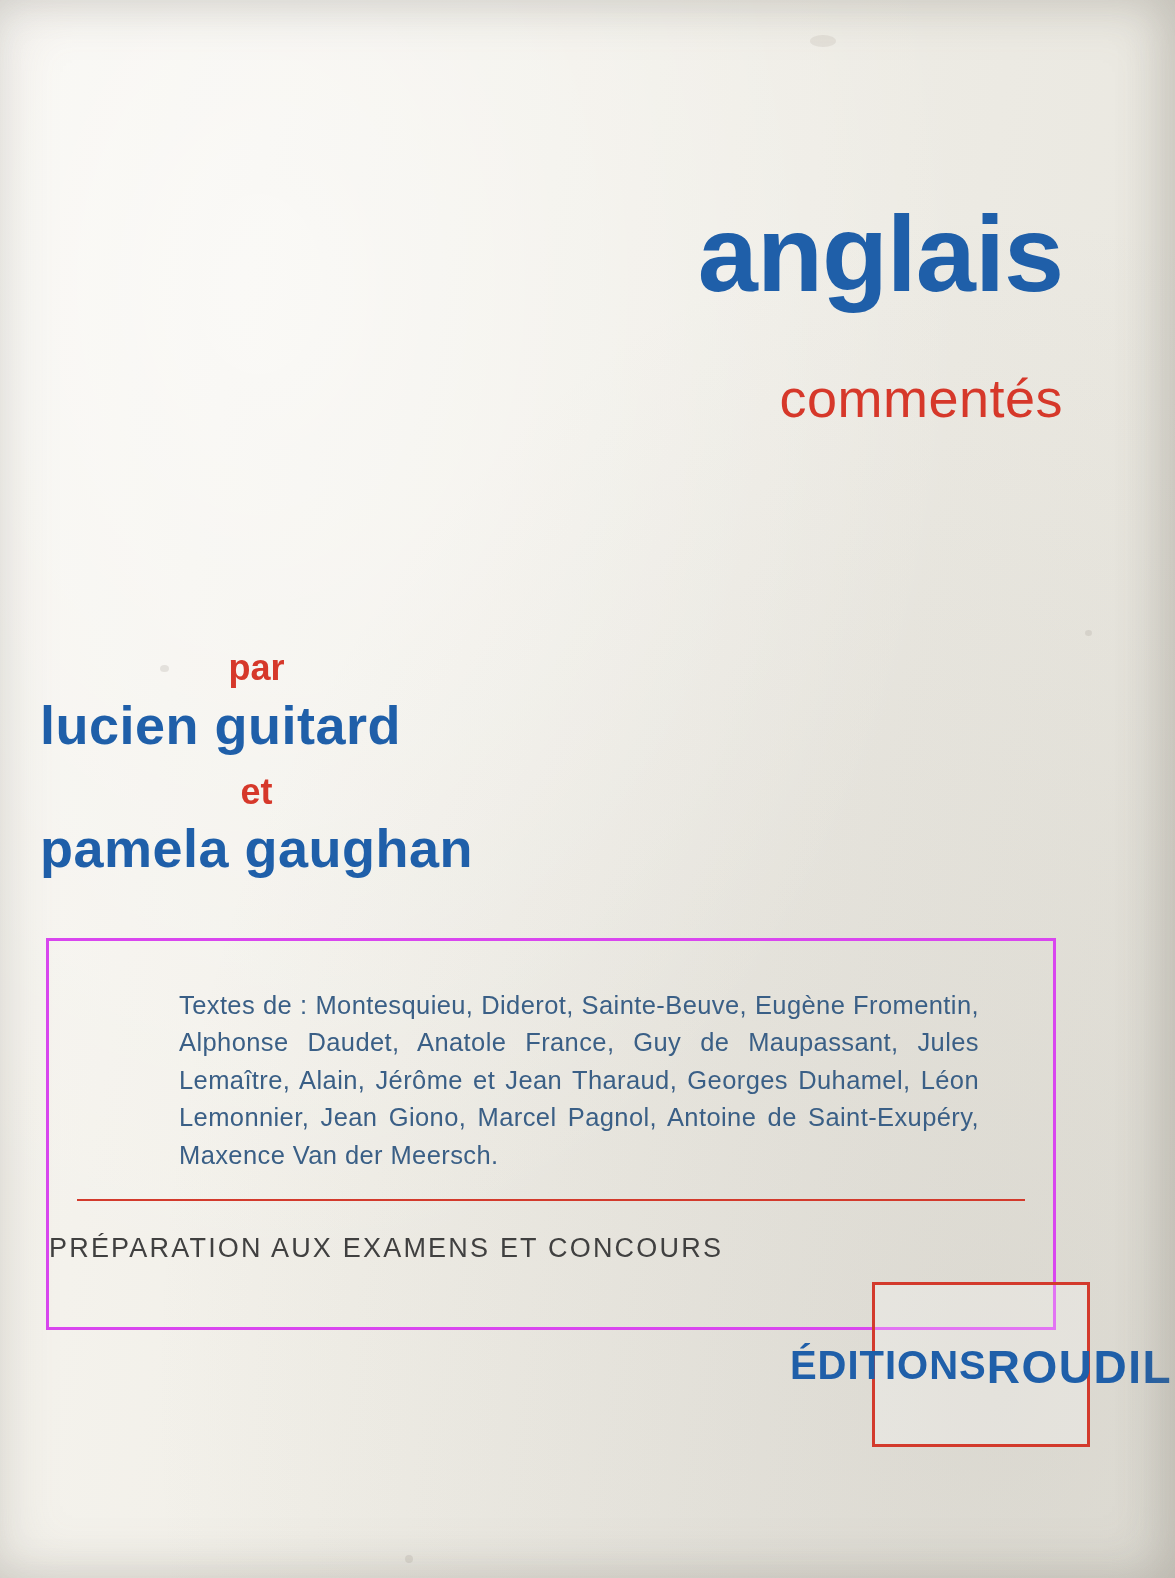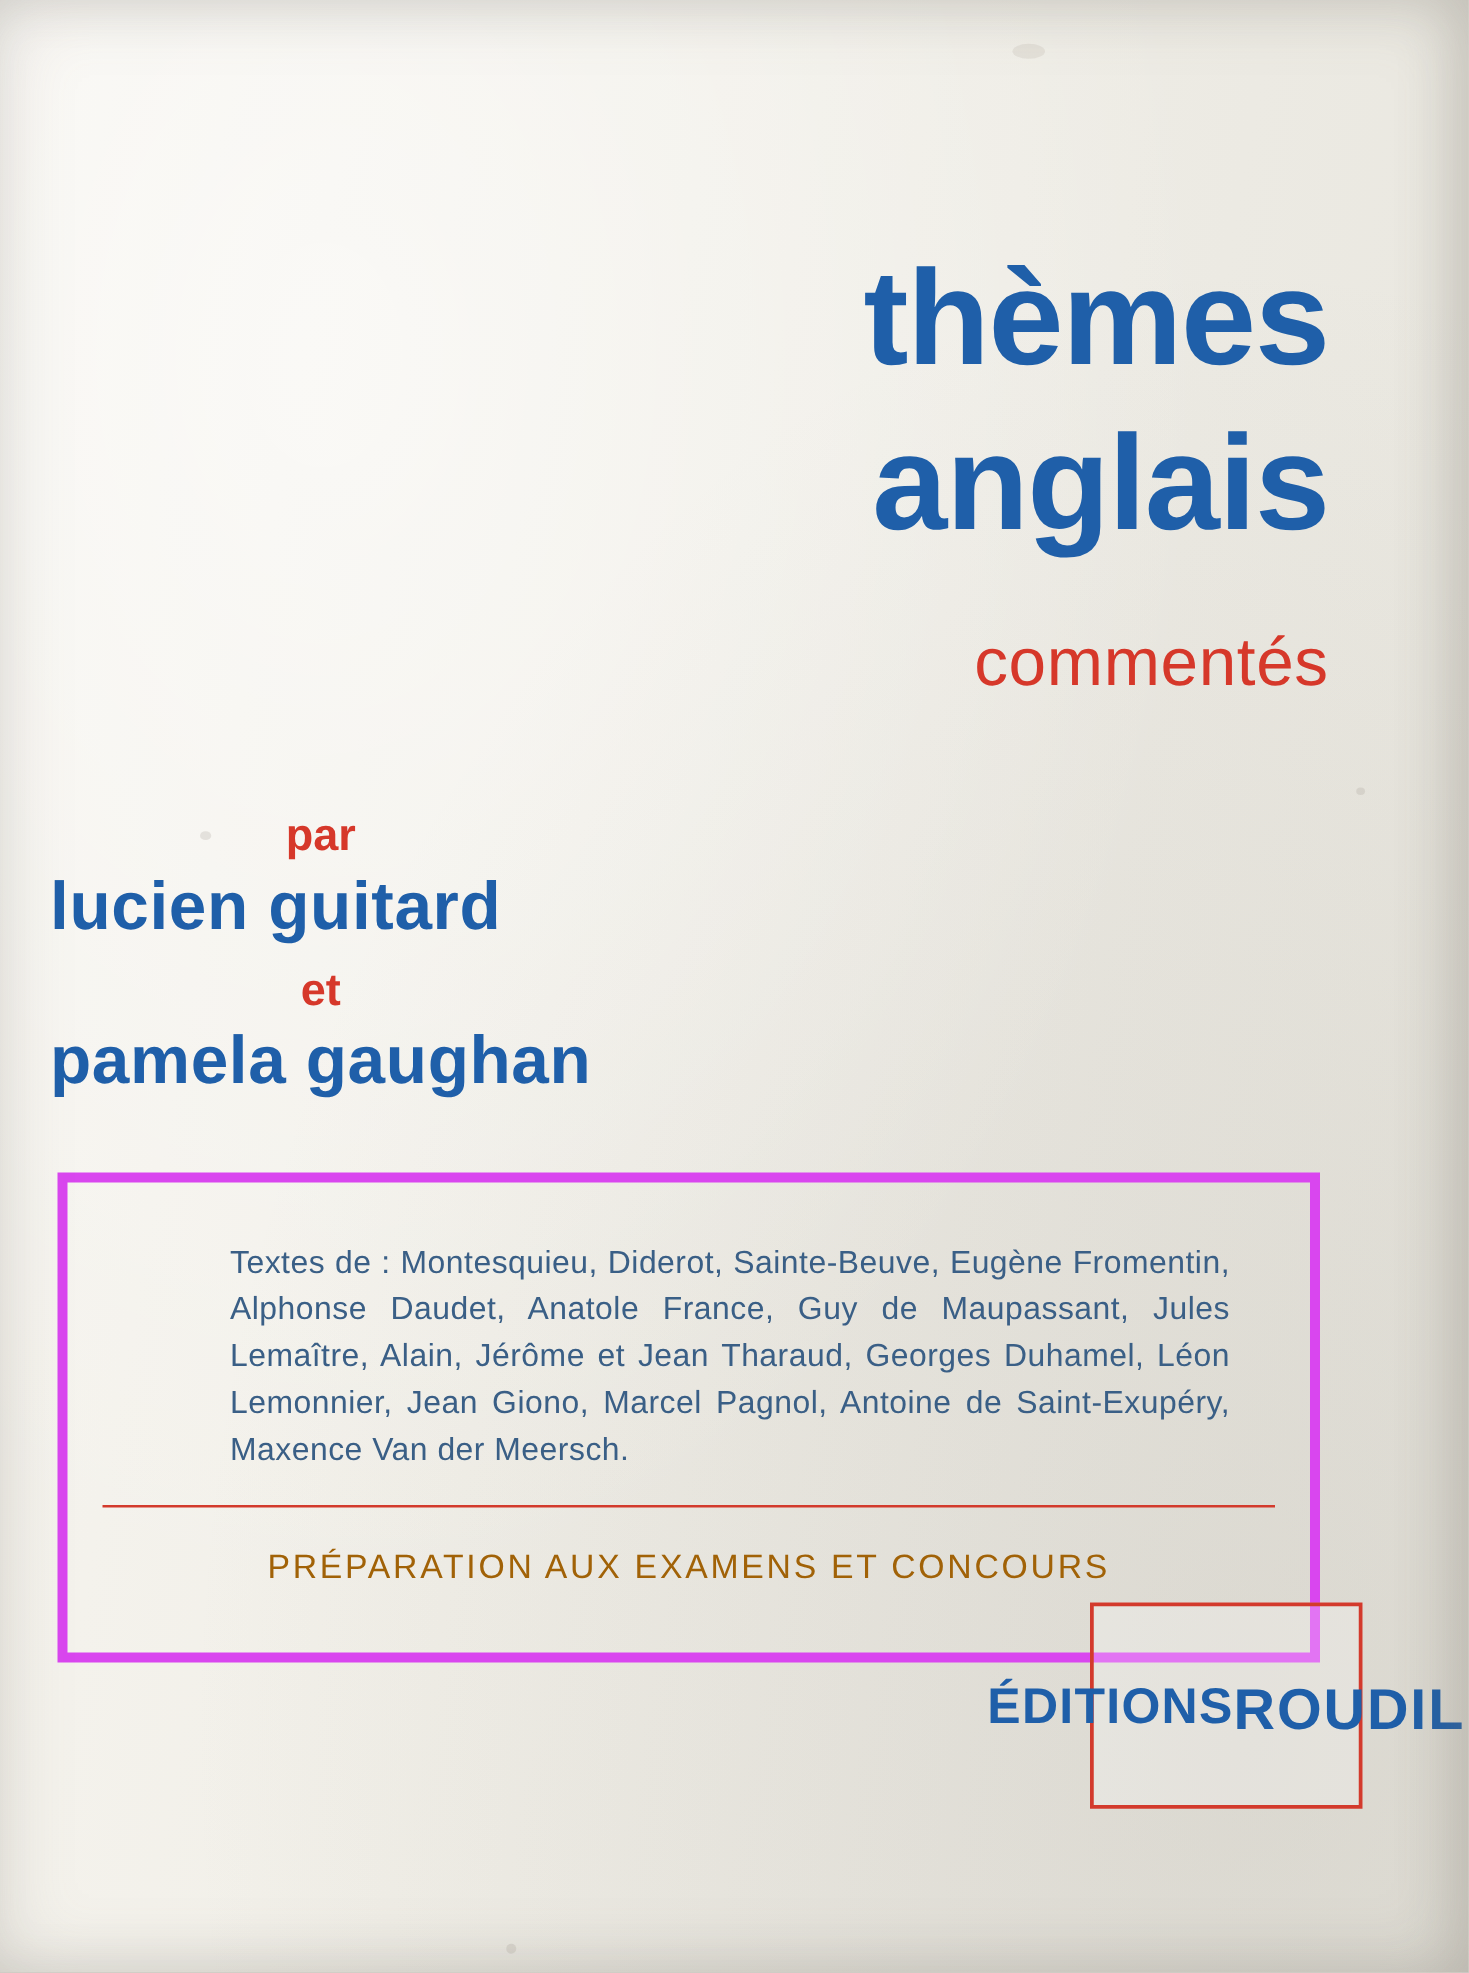--- a/index.html
+++ b/index.html
@@ -103,21 +103,21 @@
   }
   .et { margin-top: 8px; }
 
   
   .texts-box {
     position: absolute;
     left: 46px;
     top: 938px;
     width: 1010px;
     height: 392px;
-    border: 8px solid #d946ef;
+    border: 3px solid #d946ef;
     box-sizing: border-box;
   }
   .texts-body {
     position: absolute;
     left: 130px;
     top: 46px;
     width: 800px;
     color: #3a5f86;
     font-size: 25.5px;
     line-height: 1.47;
@@ -129,22 +129,21 @@
     left: 28px;
     right: 28px;
     top: 258px;
     border-top: 2.5px solid #d33a2c;
   }
   .prep-line {
     position: absolute;
     left: 0;
     right: 0;
     top: 292px;
-    text-align: center;
-    color: #a16207;
+    color: #404040;
     font-size: 27px;
     letter-spacing: 2.2px;
   }
 
   
   .publisher {
     position: absolute;
     left: 872px;
     top: 1282px;
     width: 218px;
@@ -184,21 +183,20 @@
 </head>
 <body>
 
 <div class="page">
   <div class="paper-tex"></div>
 
   <div class="content">
 
 
     <div class="title-block">
-      <div class="title-line">thèmes</div>
       <div class="title-line">anglais</div>
       <div class="subtitle-1">commentés</div>
     </div>
 
     <div class="authors">
       <div class="par">par</div>
       <div class="author-name">lucien guitard</div>
       <div class="et">et</div>
       <div class="author-name">pamela gaughan</div>
     </div>

